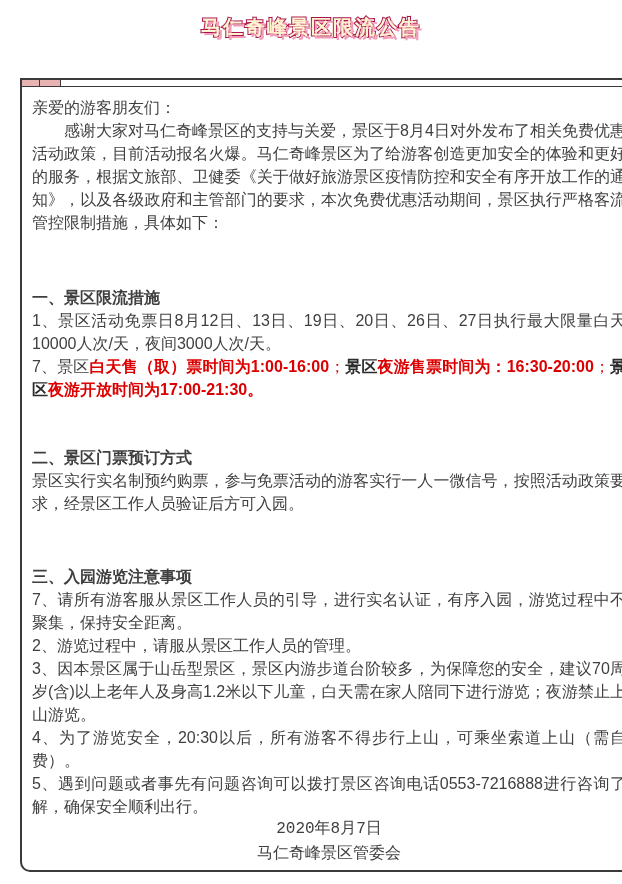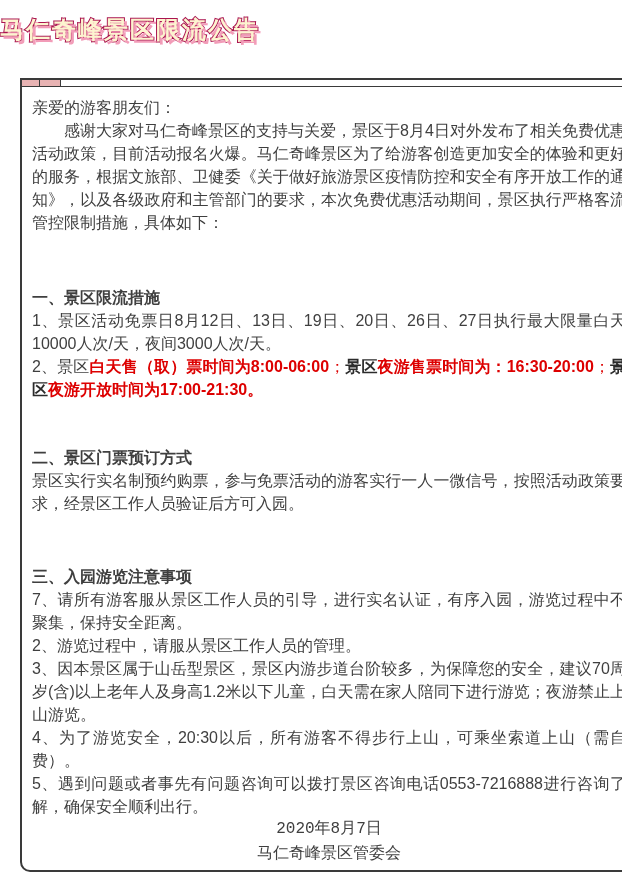--- a/index.html
+++ b/index.html
@@ -16,21 +16,22 @@
   body{
     width:622px;height:884px;
     background:#ffffff;
     font-family:"Liberation Sans","DejaVu Sans",sans-serif;
     color:var(--text-dark);
     overflow:hidden;
   }
   .page-title{
     margin:14px 0 0;
     height:30px;
-    font-size:24px;
+    text-align:center;
+    font-size:20px;
     font-weight:bold;
     letter-spacing:2px;
     color:var(--title-fill);
     -webkit-text-stroke:2px var(--title-stroke);
     paint-order:stroke fill;
     text-shadow:3px 3px 0 var(--title-shadow);
   }
   .notice-box{
     margin:34px 0 0 20px;
     width:616px;
@@ -84,21 +85,21 @@
 
   <div class="content">
 
     <p class="greeting">亲爱的游客朋友们：</p>
 
     <p class="intro">感谢大家对马仁奇峰景区的支持与关爱，景区于8月4日对外发布了相关免费优惠活动政策，目前活动报名火爆。马仁奇峰景区为了给游客创造更加安全的体验和更好的服务，根据文旅部、卫健委《关于做好旅游景区疫情防控和安全有序开放工作的通知》，以及各级政府和主管部门的要求，本次免费优惠活动期间，景区执行严格客流管控限制措施，具体如下：</p>
 
     <div class="sec1">
       <h2 class="sec-heading">一、景区限流措施</h2>
       <p>1、景区活动免票日8月12日、13日、19日、20日、26日、27日执行最大限量白天10000人次/天，夜间3000人次/天。</p>
-      <p><span class="seg">2、景区</span><span class="seg seg-red-bold">白天售（取）票时间为8:00-06:00</span><span class="seg seg-red">；</span><span class="seg seg-dark-bold">景区</span><span class="seg seg-red-bold">夜游售票时间为：16:30-20:00</span><span class="seg seg-red">；</span><span class="seg seg-dark-bold">景区</span><span class="seg seg-red-bold">夜游开放时间为17:00-21:30。</span></p>
+      <p><span class="seg">7、景区</span><span class="seg seg-red-bold">白天售（取）票时间为1:00-16:00</span><span class="seg seg-red">；</span><span class="seg seg-dark-bold">景区</span><span class="seg seg-red-bold">夜游售票时间为：16:30-20:00</span><span class="seg seg-red">；</span><span class="seg seg-dark-bold">景区</span><span class="seg seg-red-bold">夜游开放时间为17:00-21:30。</span></p>
     </div>
 
     <div class="sec2">
       <h2 class="sec-heading">二、景区门票预订方式</h2>
       <p>景区实行实名制预约购票，参与免票活动的游客实行一人一微信号，按照活动政策要求，经景区工作人员验证后方可入园。</p>
     </div>
 
     <div class="sec3">
       <h2 class="sec-heading">三、入园游览注意事项</h2>
       <p>7、请所有游客服从景区工作人员的引导，进行实名认证，有序入园，游览过程中不聚集，保持安全距离。</p>

